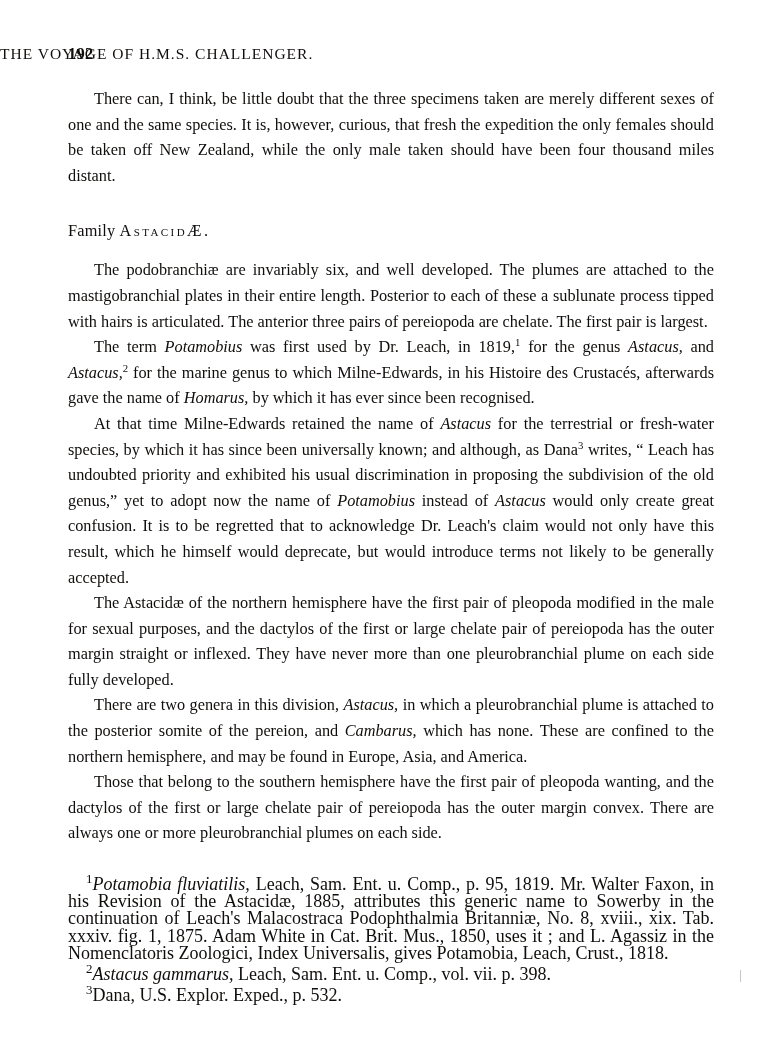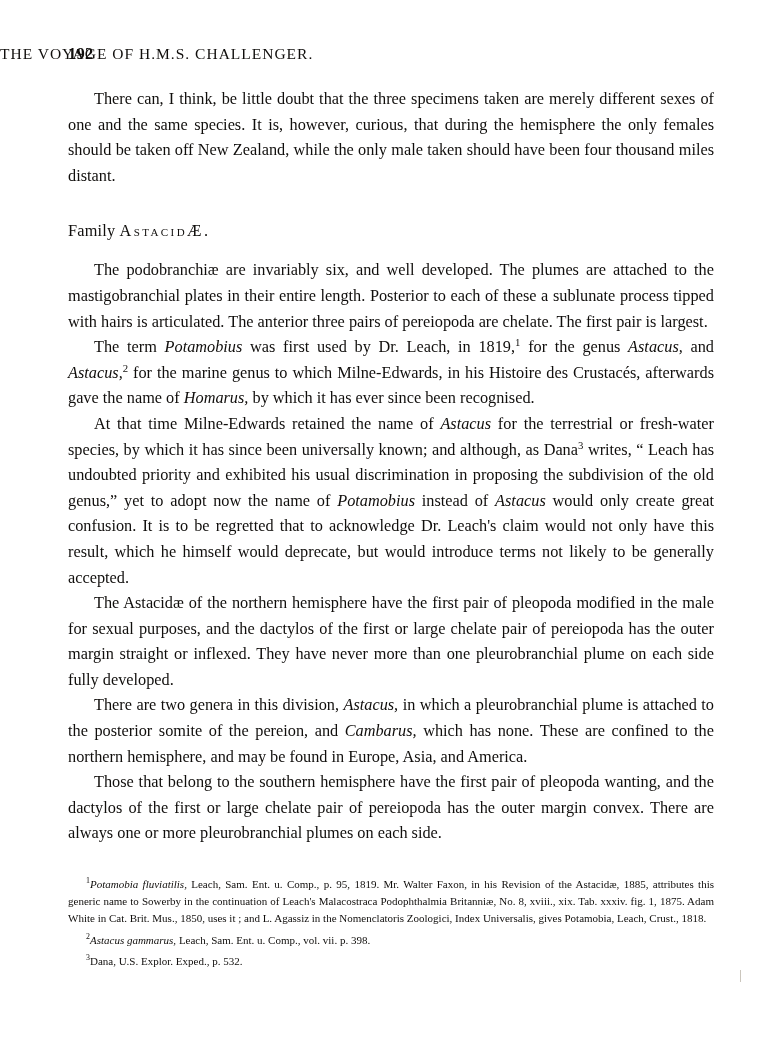--- a/index.html
+++ b/index.html
@@ -77,21 +77,21 @@
     vertical-align: super;
     line-height: 0;
   }
   .footnotes {
     position: absolute;
     left: 68px;
     top: 876px;
     width: 646px;
   }
   .footnote {
-    font-size: 11px;
+    font-size: 18px;
     line-height: 17.2px;
     text-align: justify;
     margin-bottom: 4px;
     text-indent: 18px;
   }
   .footnote sup {
     font-size: 0.72em;
   }
   .hairline {
     position: absolute;
@@ -107,21 +107,21 @@
 
 <div class="page">
 
   <div class="header">
     <div class="page-number">192</div>
     <div class="running-head">THE VOYAGE OF H.M.S. CHALLENGER.</div>
   </div>
 
   <div class="body-block">
 
-    <p class="para">There can, I think, be little doubt that the three specimens taken are merely different sexes of one and the same species.   It is, however, curious, that during the hemisphere the only females should be taken off New Zealand, while the only male taken should have been four thousand miles distant.</p>
+    <p class="para">There can, I think, be little doubt that the three specimens taken are merely different sexes of one and the same species.   It is, however, curious, that fresh the expedition the only females should be taken off New Zealand, while the only male taken should have been four thousand miles distant.</p>
 
     <div class="section-heading">
       <span>Family </span><span class="sc">AstacidÆ.</span>
     </div>
 
 
     <p class="para">The podobranchiæ are invariably six, and well developed.   The plumes are attached to the mastigobranchial plates in their entire length.   Posterior to each of these a sublunate process tipped with hairs is articulated.   The anterior three pairs of pereiopoda are chelate.   The first pair is largest.</p>
 
     <p class="para"><span>The term </span><i>Potamobius</i><span> was first used by Dr. Leach, in 1819,</span><sup>1</sup><span> for the genus </span><i>Astacus,</i><span> and </span><i>Astacus,</i><sup>2</sup><span> for the marine genus to which Milne-Edwards, in his Histoire des Crustacés, afterwards gave the name of </span><i>Homarus,</i><span> by which it has ever since been recognised.</span></p>
 

